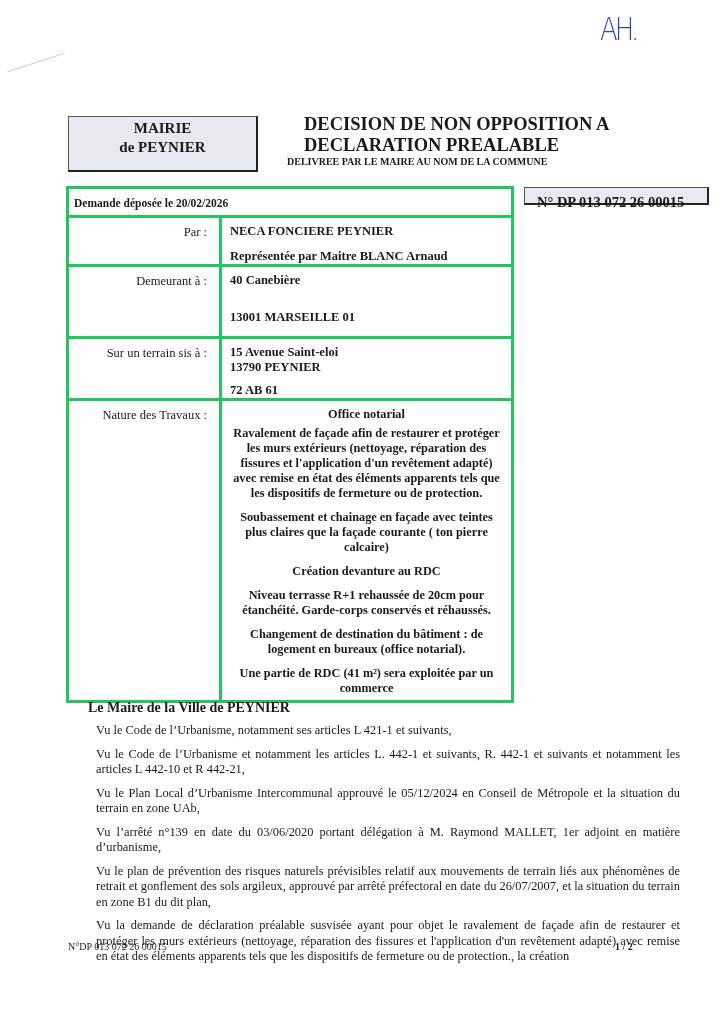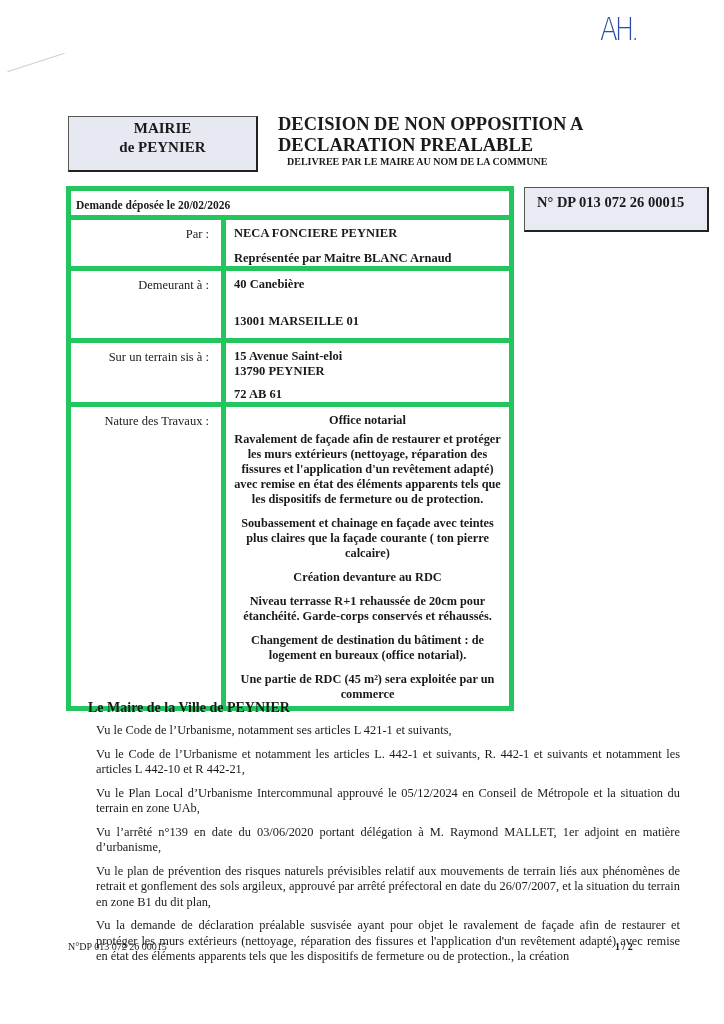--- a/index.html
+++ b/index.html
@@ -5,33 +5,33 @@
   html, body { margin: 0; padding: 0; background: #ffffff; }
   body { width: 724px; height: 1024px; position: relative; overflow: hidden;
          font-family: "Liberation Serif", serif; color: #1a1a1a; }
   .abs { position: absolute; }
   .handwriting { left: 600px; top: 14px; font-family: "DejaVu Sans", sans-serif;
                  font-size: 26px; color: #2c4aa8; letter-spacing: -3px; transform: scaleY(1.25); font-weight: 300; }
   .pen-mark { left: 6px; top: 62px; width: 60px; height: 1px; background: #cfcfcf; transform: rotate(-18deg); }
   .mairie-box { left: 68px; top: 116px; width: 190px; height: 56px; background: #e6e8f2;
                 border: 1px solid #555; border-right: 2px solid #222; border-bottom: 2px solid #222;
                 text-align: center; font-weight: bold; font-size: 15px; line-height: 19px; padding-top: 2px; box-sizing: border-box; }
-  .title { left: 278px; top: 114px; font-weight: bold; font-size: 18.5px; line-height: 21px; }
+  .title { left: 304px; top: 114px; font-weight: bold; font-size: 18.5px; line-height: 21px; }
   .subtitle { left: 287px; top: 156px; font-weight: bold; font-size: 10px; }
   .main-table { left: 66px; top: 186px; width: 448px; border-collapse: collapse; font-size: 12.5px; }
-  .main-table td { border: 5px solid #22c55e; vertical-align: top; }
+  .main-table td { border: 3px solid #22c55e; vertical-align: top; }
   .hdr-cell { height: 29px; font-weight: bold; font-size: 11.5px; padding: 8px 6px 0 5px; box-sizing: border-box; }
   .lbl { width: 138px; text-align: right; padding: 7px 12px 0 0; font-size: 12.5px; }
   .val { padding: 6px 0 0 8px; font-weight: bold; font-size: 12.5px; }
   .val p { margin: 0 0 10px 0; }
   .val p.tight { margin: 0; }
   .nature { text-align: center; padding: 6px 8px 4px 8px; font-weight: bold; font-size: 12.3px; line-height: 15px; }
   .nature p { margin: 0 0 9px 0; }
   .nature p.ul { margin-bottom: 4px; }
-  .dp-box { left: 524px; top: 187px; width: 185px; height: 45px; background: #e8eaf4;
+  .dp-box { left: 524px; top: 187px; width: 185px; height: 18px; background: #e8eaf4;
             border: 1px solid #555; border-right: 2px solid #222; border-bottom: 2px solid #222;
             font-weight: bold; font-size: 14.5px; padding: 6px 0 0 12px; box-sizing: border-box; }
   .maire-title { left: 88px; top: 700px; font-weight: bold; font-size: 14px; }
   .body-text { left: 88px; top: 715px; width: 600px; font-size: 12.4px; line-height: 15.5px; text-align: justify; }
   .body-text p { margin: 8px; }
   .footer-left { left: 68px; top: 941px; font-size: 10px; }
   .footer-right { left: 615px; top: 941px; font-size: 10px; font-weight: bold; }
 </style>
 </head>
 <body>
@@ -81,21 +81,21 @@
   </tr>
   <tr style="height:270px">
     <td class="lbl">Nature des Travaux :</td>
     <td class="nature">
       <p class="ul">Office notarial</p>
       <p>Ravalement de façade afin de restaurer et protéger les murs extérieurs (nettoyage, réparation des fissures et l'application d'un revêtement adapté) avec remise en état des éléments apparents tels que les dispositifs de fermeture ou de protection.</p>
       <p>Soubassement et chainage en façade avec teintes plus claires que la façade courante ( ton pierre calcaire)</p>
       <p>Création devanture au RDC</p>
       <p>Niveau terrasse R+1 rehaussée de 20cm pour étanchéité. Garde-corps conservés et réhaussés.</p>
       <p>Changement de destination du bâtiment : de logement en bureaux (office notarial).</p>
-      <p style="margin-bottom:0">Une partie de RDC (45 m²) sera exploitée par un commerce</p>
+      <p style="margin-bottom:0">Une partie de RDC (41 m²) sera exploitée par un commerce</p>
     </td>
   </tr>
 </tbody>
   </table>
 
 <div class="abs maire-title">Le Maire de la Ville de PEYNIER</div>
 
 <div class="abs body-text">
   <p>Vu le Code de l’Urbanisme, notamment ses articles L 421-1 et suivants,</p>
   <p>Vu le Code de l’Urbanisme et notamment les articles L. 442-1 et suivants, R. 442-1 et suivants et notamment les articles L 442-10 et R 442-21,</p>

